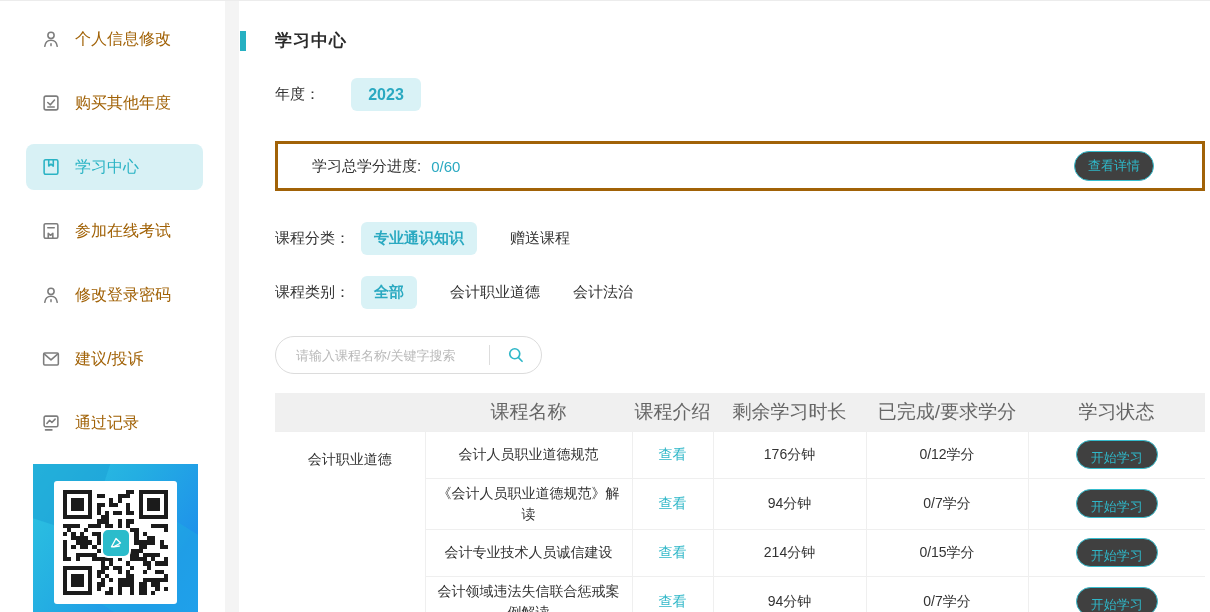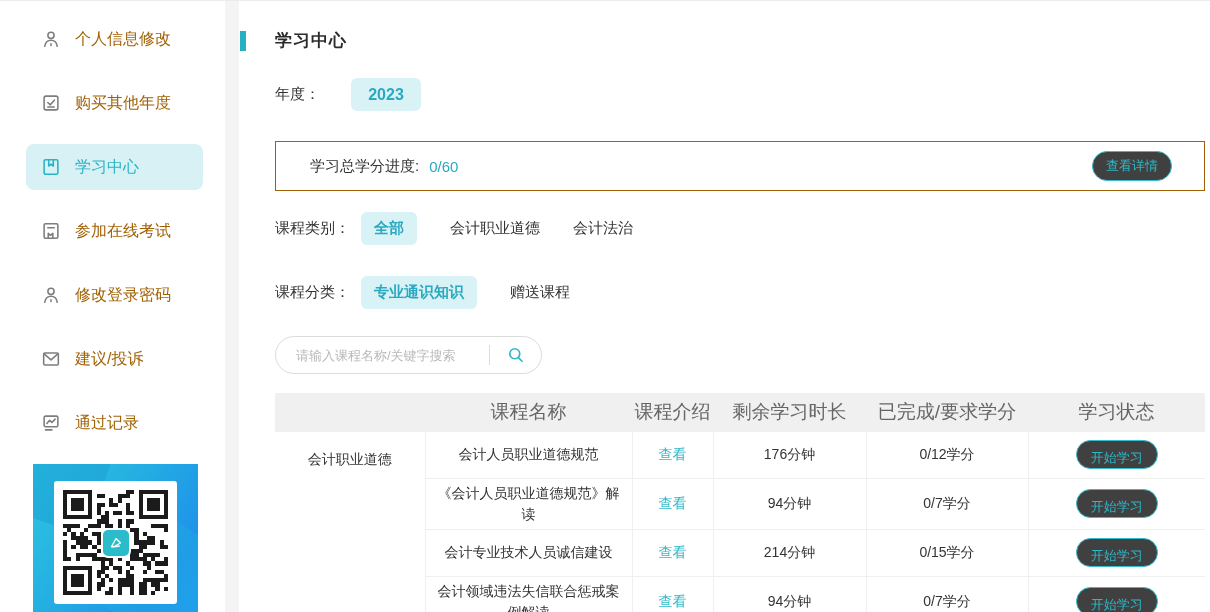--- a/index.html
+++ b/index.html
@@ -54,22 +54,22 @@
   .year-row { display: flex; align-items: center; margin: 26px 0 0 36px; height: 33px; }
   .field-label { font-size: 15px; color: #333; }
   .year-row .field-label { margin-right: 31px; }
   .year-btn {
     min-width: 70px; height: 33px; border: none; border-radius: 6px;
     background: #d9f2f6; color: #2aa9c1; font-weight: bold; font-size: 16px;
     font-family: inherit; cursor: pointer; padding: 0 14px;
   }
 
   .progress-box {
-    margin: 30px 5px 0 36px; height: 50px; border: 1px solid #a16207;
-    display: flex; align-items: center; padding: 0 32px 0 34px;
+    margin: 30px 5px 0 36px; height: 50px; border: 3px solid #a16207;
+    display: flex; align-items: center; padding: 0 48px 0 34px;
   }
   .progress-label { font-size: 15px; color: #333; }
   .progress-value { font-size: 15px; color: #2aa9c1; margin-left: 10px; }
   .pill-btn {
     border: 1px solid #35bccd; color: #2fb7c8; background: #404040; border-radius: 15px;
     font-size: 13px; font-family: inherit; cursor: pointer; height: 30px; padding: 0 13px;
   }
   .progress-box .pill-btn { margin-left: auto; }
 
   .filter-row { display: flex; align-items: center; margin-left: 36px; height: 33px; }
@@ -424,31 +424,31 @@
       <span class="field-label">年度：</span>
       <button class="year-btn">2023</button>
     </div>
 
     <div class="progress-box">
       <span class="progress-label">学习总学分进度:</span>
       <span class="progress-value">0/60</span>
       <button class="pill-btn">查看详情</button>
     </div>
 
+    <div class="filter-row cat">
+      <span class="field-label">课程分类：</span>
+      <button class="opt-pill">专业通识知识</button>
+      <button class="opt-plain">赠送课程</button>
+    </div>
+
     <div class="filter-row typ">
       <span class="field-label">课程类别：</span>
       <button class="opt-pill">全部</button>
       <button class="opt-plain">会计职业道德</button>
       <button class="opt-plain">会计法治</button>
-    </div>
-
-    <div class="filter-row cat">
-      <span class="field-label">课程分类：</span>
-      <button class="opt-pill">专业通识知识</button>
-      <button class="opt-plain">赠送课程</button>
     </div>
 
     <div class="search-box">
       <input class="search-input" placeholder="请输入课程名称/关键字搜索" style="">
       <span class="search-divider"></span>
       <button class="search-btn">
         <span style="display:inline-flex;">
           <svg viewBox="0 0 24 24" width="20" height="20" fill="none" stroke="#2fb7c8" stroke-width="2" stroke-linecap="round">
             <circle cx="10.5" cy="10.5" r="6"></circle>
               <line x1="15" y1="15.2" x2="19.3" y2="19.5"></line>

